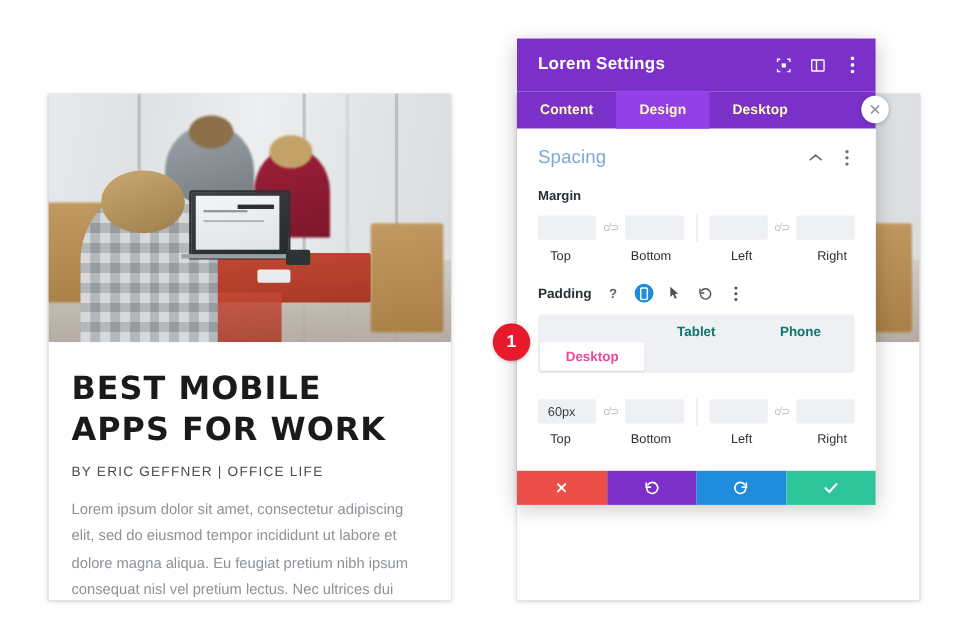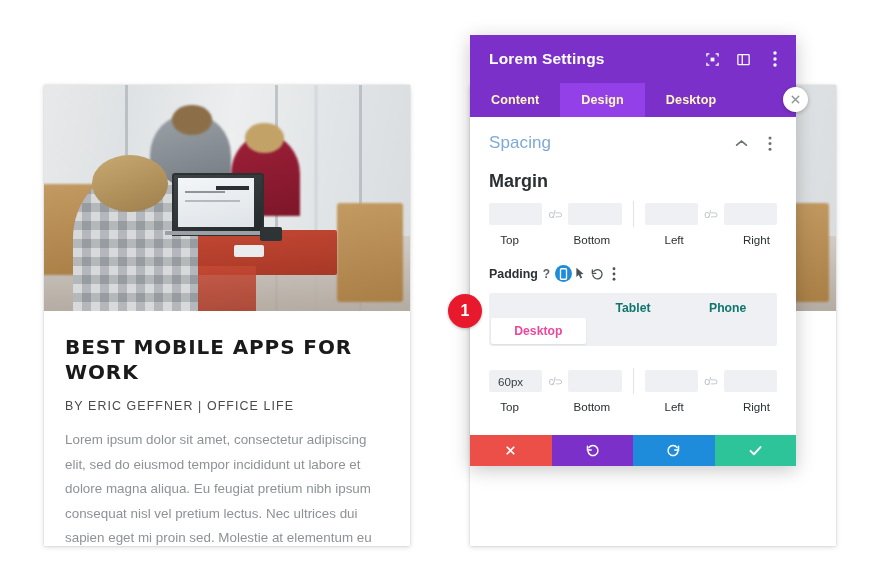--- a/index.html
+++ b/index.html
@@ -32,21 +32,21 @@
     position: relative;
     overflow: hidden;
     background: #c8ccd0;
   }
   .card-body {
     padding: 24px 21px 0 21px;
   }
   .post-title {
     font-family: "DejaVu Sans", sans-serif;
     font-weight: bold;
-    font-size: 20px;
+    font-size: 29px;
     line-height: 1.26;
     letter-spacing: 0.9px;
     color: #1a1a1a;
     margin: 0 0 14px 0;
     text-transform: uppercase;
   }
   .post-meta {
     font-size: 12.4px;
     letter-spacing: 1.1px;
     color: #4a4a4a;
@@ -190,21 +190,21 @@
   .section-title {
     font-size: 17px;
     color: #7ea9d6;
     flex: 1;
     font-weight: 400;
     letter-spacing: 0.1px;
   }
   .section-tools { display: flex; align-items: center; gap: 13px; }
 
   .field-label {
-    font-size: 18px;
+    font-size: 12px;
     font-weight: bold;
     color: #2b3034;
     margin-bottom: 9px;
   }
   .quad-row {
     display: flex;
     align-items: center;
     margin-bottom: 6px;
   }
   .quad-input {
@@ -244,20 +244,21 @@
     text-align: center;
     font-size: 11.6px;
     color: #2b3034;
   }
   .ql-gap { width: 26px; flex: none; }
   .ql-div { width: 23px; flex: none; }
 
   .padding-row {
     display: flex;
     align-items: center;
+    gap: 11px;
     margin-bottom: 11px;
     text-align: right;
   }
   .padding-label {
     font-size: 12.4px;
     font-weight: bold;
     color: #2b3034;
   }
   .p-icon {
     width: 17px; height: 17px;

